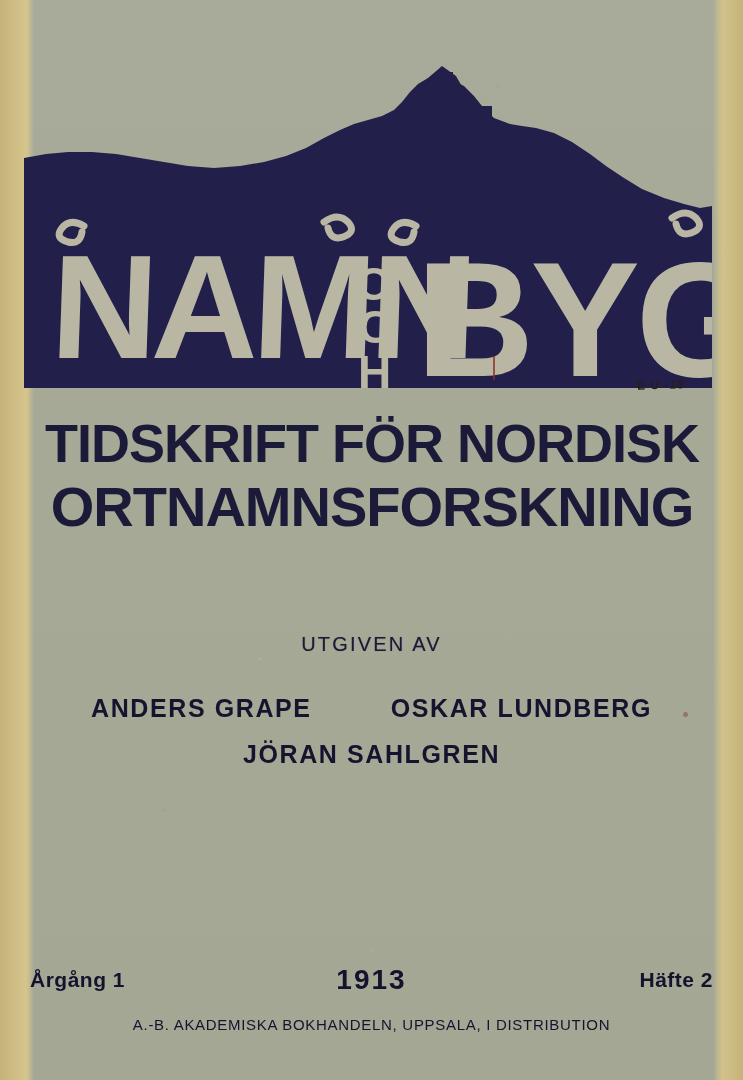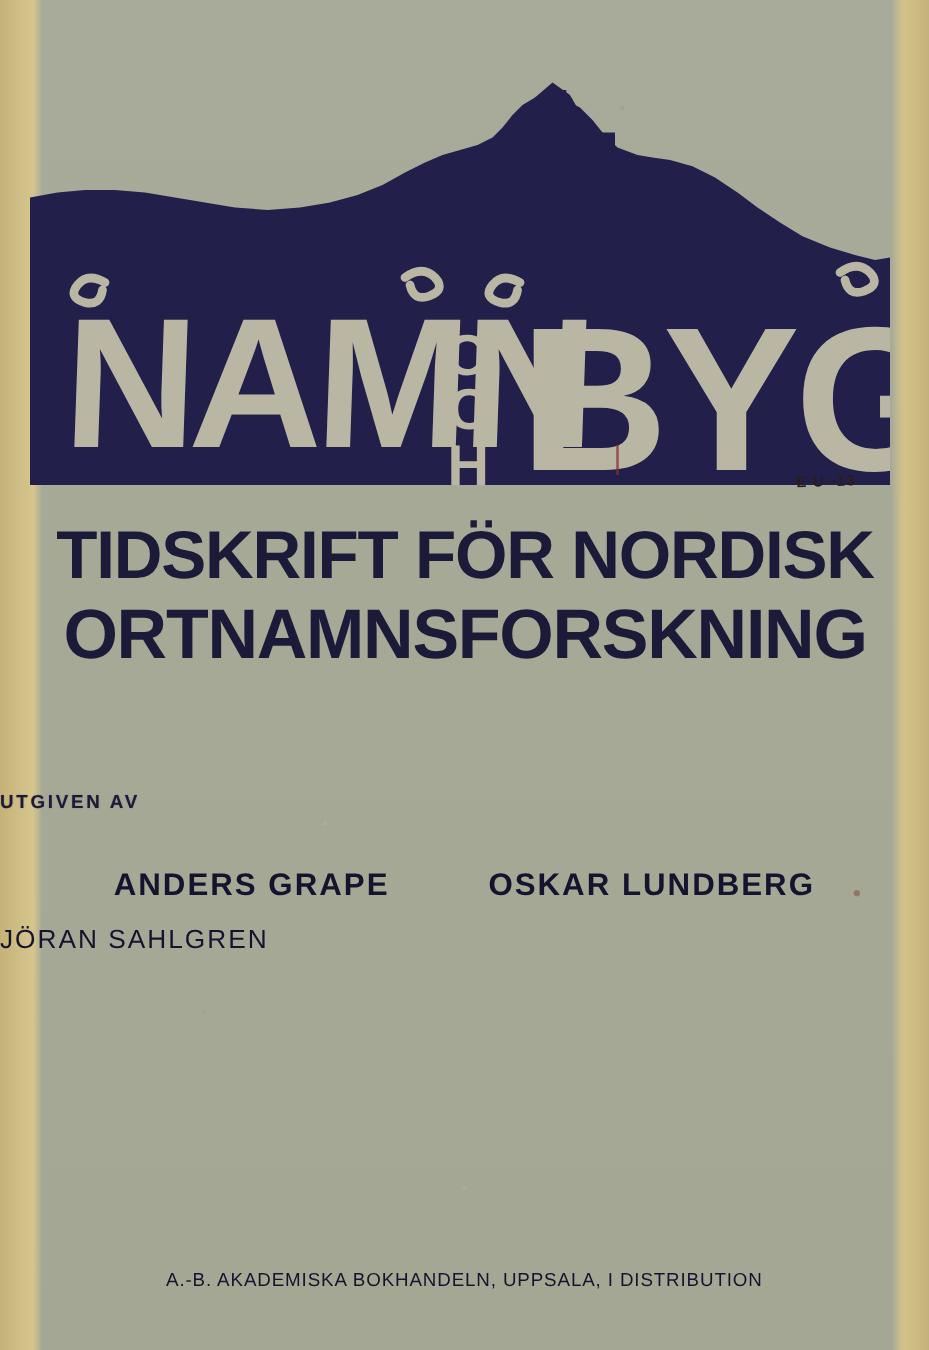--- a/index.html
+++ b/index.html
@@ -77,46 +77,47 @@
     top: 404px;
     text-align: left;
   }
   .subtitle svg { display: block; margin: 0 auto; }
 
   
   .issued-by {
     position: absolute;
     left: 0; right: 0;
     top: 633px;
-    text-align: left;
-    font-size: 15px;
+    text-align: center;
+    font-size: 20px;
     letter-spacing: 2.2px;
-    font-weight: 700;
+    font-weight: 400;
     color: #1b1a38;
     text-shadow: 0 0 1px rgba(27,26,56,.45);
   }
   .editors-row {
     position: absolute;
     left: 0; right: 0;
     top: 694px;
     text-align: center;
     color: #15142f;
     font-size: 25px;
     font-weight: 700;
     letter-spacing: 1.6px;
   }
   .editors-row span { display: inline-block; }
   .editor-gap { width: 62px; }
   .editors-row2 {
     position: absolute;
     left: 0; right: 0;
     top: 740px;
+    text-align: center;
     color: #15142f;
-    font-size: 21px;
-    font-weight: 400;
+    font-size: 25px;
+    font-weight: 700;
     letter-spacing: 1.6px;
   }
 
   
   .footer-line {
     position: absolute;
     left: 22px;
     right: 22px;
     top: 964px;
     height: 32px;
@@ -253,16 +254,21 @@
       <span>ANDERS GRAPE</span>
       <span class="editor-gap"></span>
       <span>OSKAR LUNDBERG</span>
     </div>
     <div class="editors-row2">
       <span>JÖRAN SAHLGREN</span>
     </div>
 
     <div class="ink-speck"></div>
 
+    <div class="footer-line">
+      <span class="vol">Årgång 1</span>
+      <span class="year">1913</span>
+      <span class="issue">Häfte 2</span>
+    </div>
 
     <div class="publisher">A.-B. AKADEMISKA BOKHANDELN, UPPSALA, I DISTRIBUTION</div>
   </div>
 </div>
 
 </body></html>

